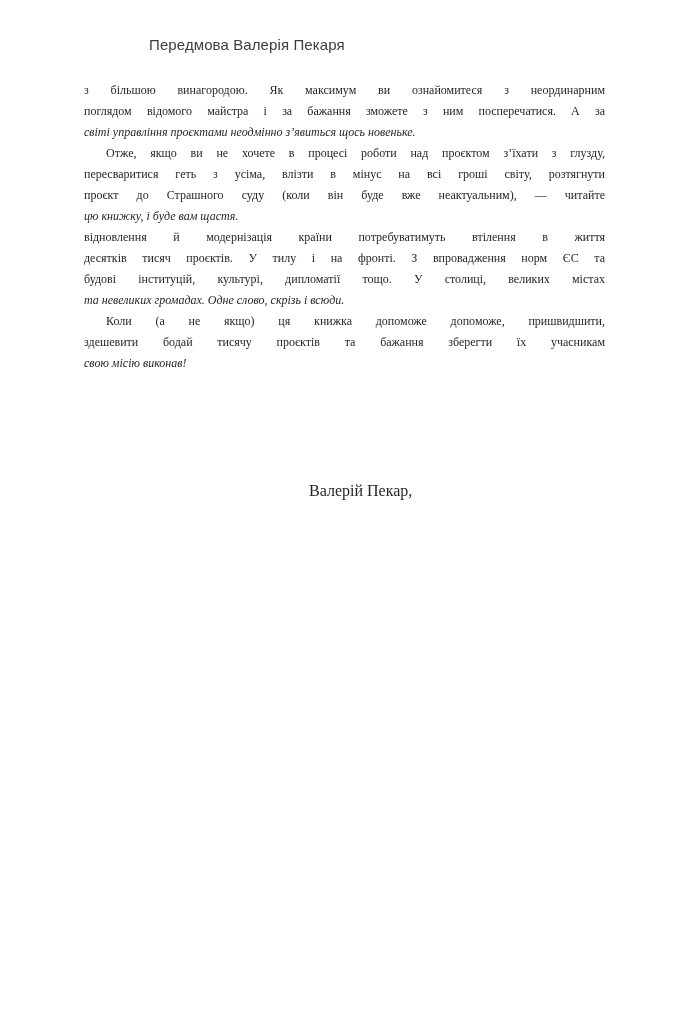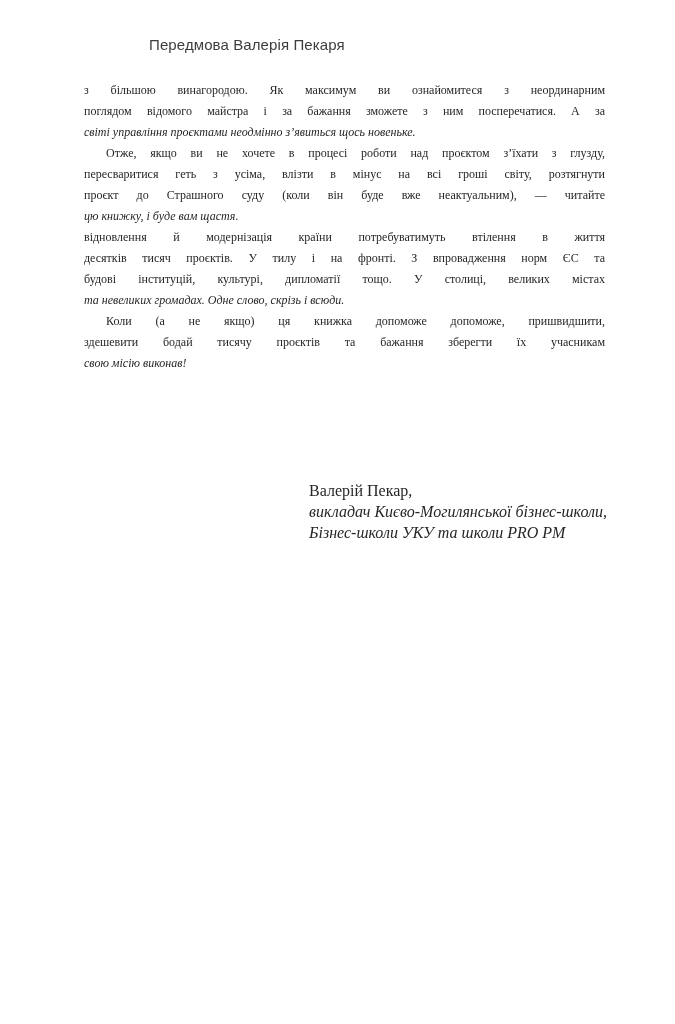--- a/index.html
+++ b/index.html
@@ -95,18 +95,14 @@
       </div>
       <div class="paragraph">
         <div class="line indent">Коли (а не якщо) ця книжка допоможе допоможе, пришвидшити,</div>
         <div class="line">здешевити бодай тисячу проєктів та бажання зберегти їх учасникам</div>
         <div class="line last">свою місію виконав!</div>
       </div>
     </div>
 
   <div class="signature">
     <div class="sig-name">Валерій Пекар,</div>
-    <div id="sig-roles">
-        <div class="sig-role">викладач Києво-Могилянської бізнес-школи,</div>
-        <div class="sig-role">Бізнес-школи УКУ та школи PRO PM</div>
-      </div>
   </div>
 </div>
 
 </body></html>

